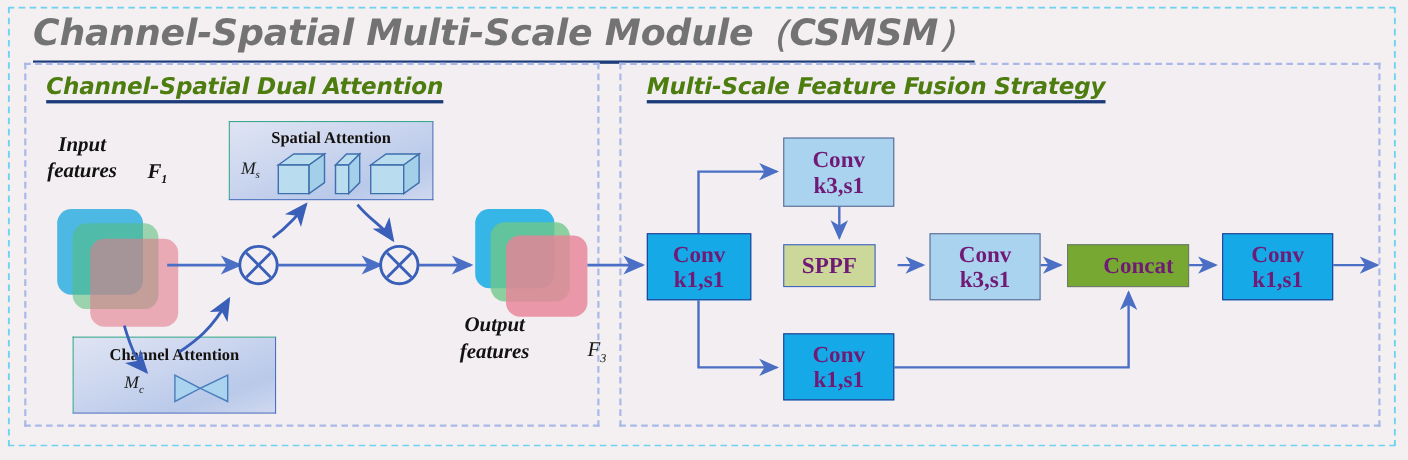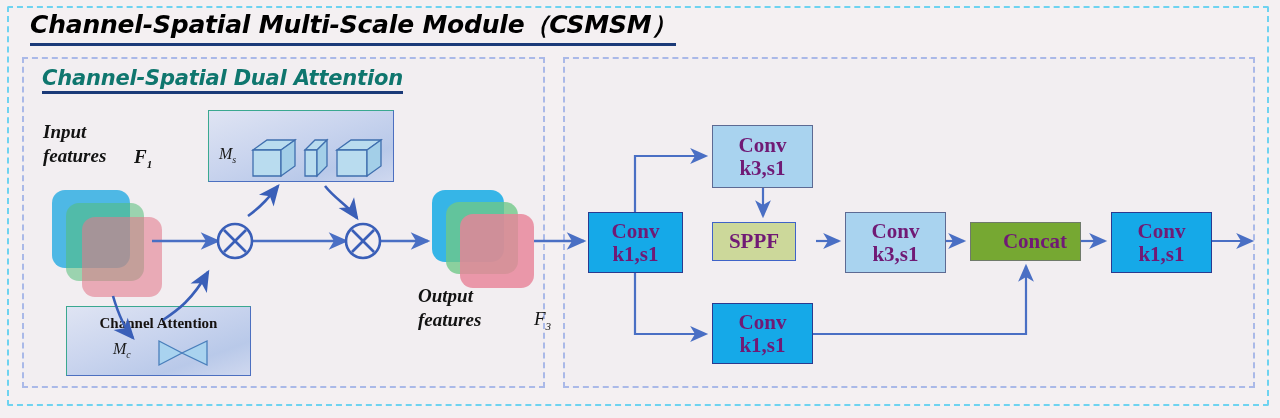--- a/index.html
+++ b/index.html
@@ -16,30 +16,30 @@
   .outer-frame{
     position:absolute;left:7px;top:6px;width:1262px;height:400px;
     border:2px dashed #6ed3f0;border-radius:2px;
     box-sizing:border-box;background:transparent;
   }
 
   
   .module-title{
     position:absolute;left:30px;top:8px;
     font-family:"DejaVu Sans", sans-serif;
-    font-weight:bold;font-style:italic;font-size:25px;
-    color:#000000;letter-spacing:-0.2px;
+    font-weight:bold;font-style:italic;font-size:33px;
+    color:#737373;letter-spacing:-0.2px;
     border-bottom:3px solid #1b3a78;
     padding-bottom:2px;white-space:nowrap;
   }
   .panel-title{
     position:absolute;
     font-family:"DejaVu Sans", sans-serif;
     font-weight:bold;font-style:italic;font-size:21px;
-    color:#0f766e;letter-spacing:-0.2px;
+    color:#4d7c0f;letter-spacing:-0.2px;
     border-bottom:3px solid #1b3a78;
     padding-bottom:1px;white-space:nowrap;
   }
 
   
   .panel{
     position:absolute;border:2px dashed #aab9e8;
     box-sizing:border-box;background:#f2eef1;
   }
   #panel-left{left:22px;top:57px;width:523px;height:331px;}
@@ -77,21 +77,21 @@
 
   
   .stack{position:absolute;}
   .sheet{position:absolute;border-radius:13px;}
 
   
   .flabel{
     position:absolute;
     font-family:"Liberation Serif", serif;
     font-weight:bold;font-style:italic;font-size:19px;color:#121212;
-    white-space:nowrap;line-height:1.25;
+    white-space:nowrap;line-height:1.25;text-align:center;
   }
   .fsym{
     position:absolute;
     font-family:"Liberation Serif", serif;font-style:italic;font-size:19px;color:#121212;
   }
   .fsym .sub-idx{font-size:11px;}
 
   
   .blk{
     position:absolute;box-sizing:border-box;
@@ -123,36 +123,38 @@
 <div id="stage">
 
   <div class="outer-frame"></div>
 
   <div class="module-title">Channel-Spatial Multi-Scale Module（CSMSM）</div>
 
   <div class="panel" id="panel-left"></div>
   <div class="panel-title" style="left:42px;top:66px;">Channel-Spatial Dual Attention</div>
 
   <div class="panel" id="panel-right"></div>
+  <div class="panel-title" style="left:588px;top:66px;">Multi-Scale Feature Fusion Strategy</div>
 
   <div class="flabel" style="left:43px;top:120px;">
     <span>Input</span><br>
     <span>features</span>
   </div>
   <div class="fsym" style="left:134px;top:146px;font-weight:bold;">
     <span>F</span><span class="sub-idx">1</span>
   </div>
 
   <div class="stack" id="input-stack" style="left:52px;top:190px;width:120px;height:110px;">
     <div class="sheet" style="left:0px;top:0px;width:78px;height:78px;background:rgba(36,170,226,0.80);"></div>
     <div class="sheet" style="left:14px;top:13px;width:78px;height:78px;background:rgba(84,190,120,0.55);"></div>
     <div class="sheet" style="left:30px;top:27px;width:80px;height:80px;background:rgba(226,120,140,0.58);"></div>
   </div>
 
   <div class="attn-box" id="spatial-attn">
+    <div class="attn-title">Spatial Attention</div>
     <div class="attn-sub">
       <span>M</span><span class="sub-idx">s</span>
     </div>
     <svg class="cube" style="left:42px;top:26px;" width="136" height="42" viewBox="0 0 136 42">
       <g stroke="#3f6fae" stroke-width="1.3" fill="#b9dcef">
         <path d="M2 13 L16 3 L44 3 L30 13 Z"></path>
         <path d="M2 13 L30 13 L30 39 L2 39 Z"></path>
         <path d="M30 13 L44 3 L44 29 L30 39 Z" fill="#a3cfe8"></path>
         <path d="M54 13 L64 3 L76 3 L66 13 Z"></path>
         <path d="M54 13 L66 13 L66 39 L54 39 Z"></path>

